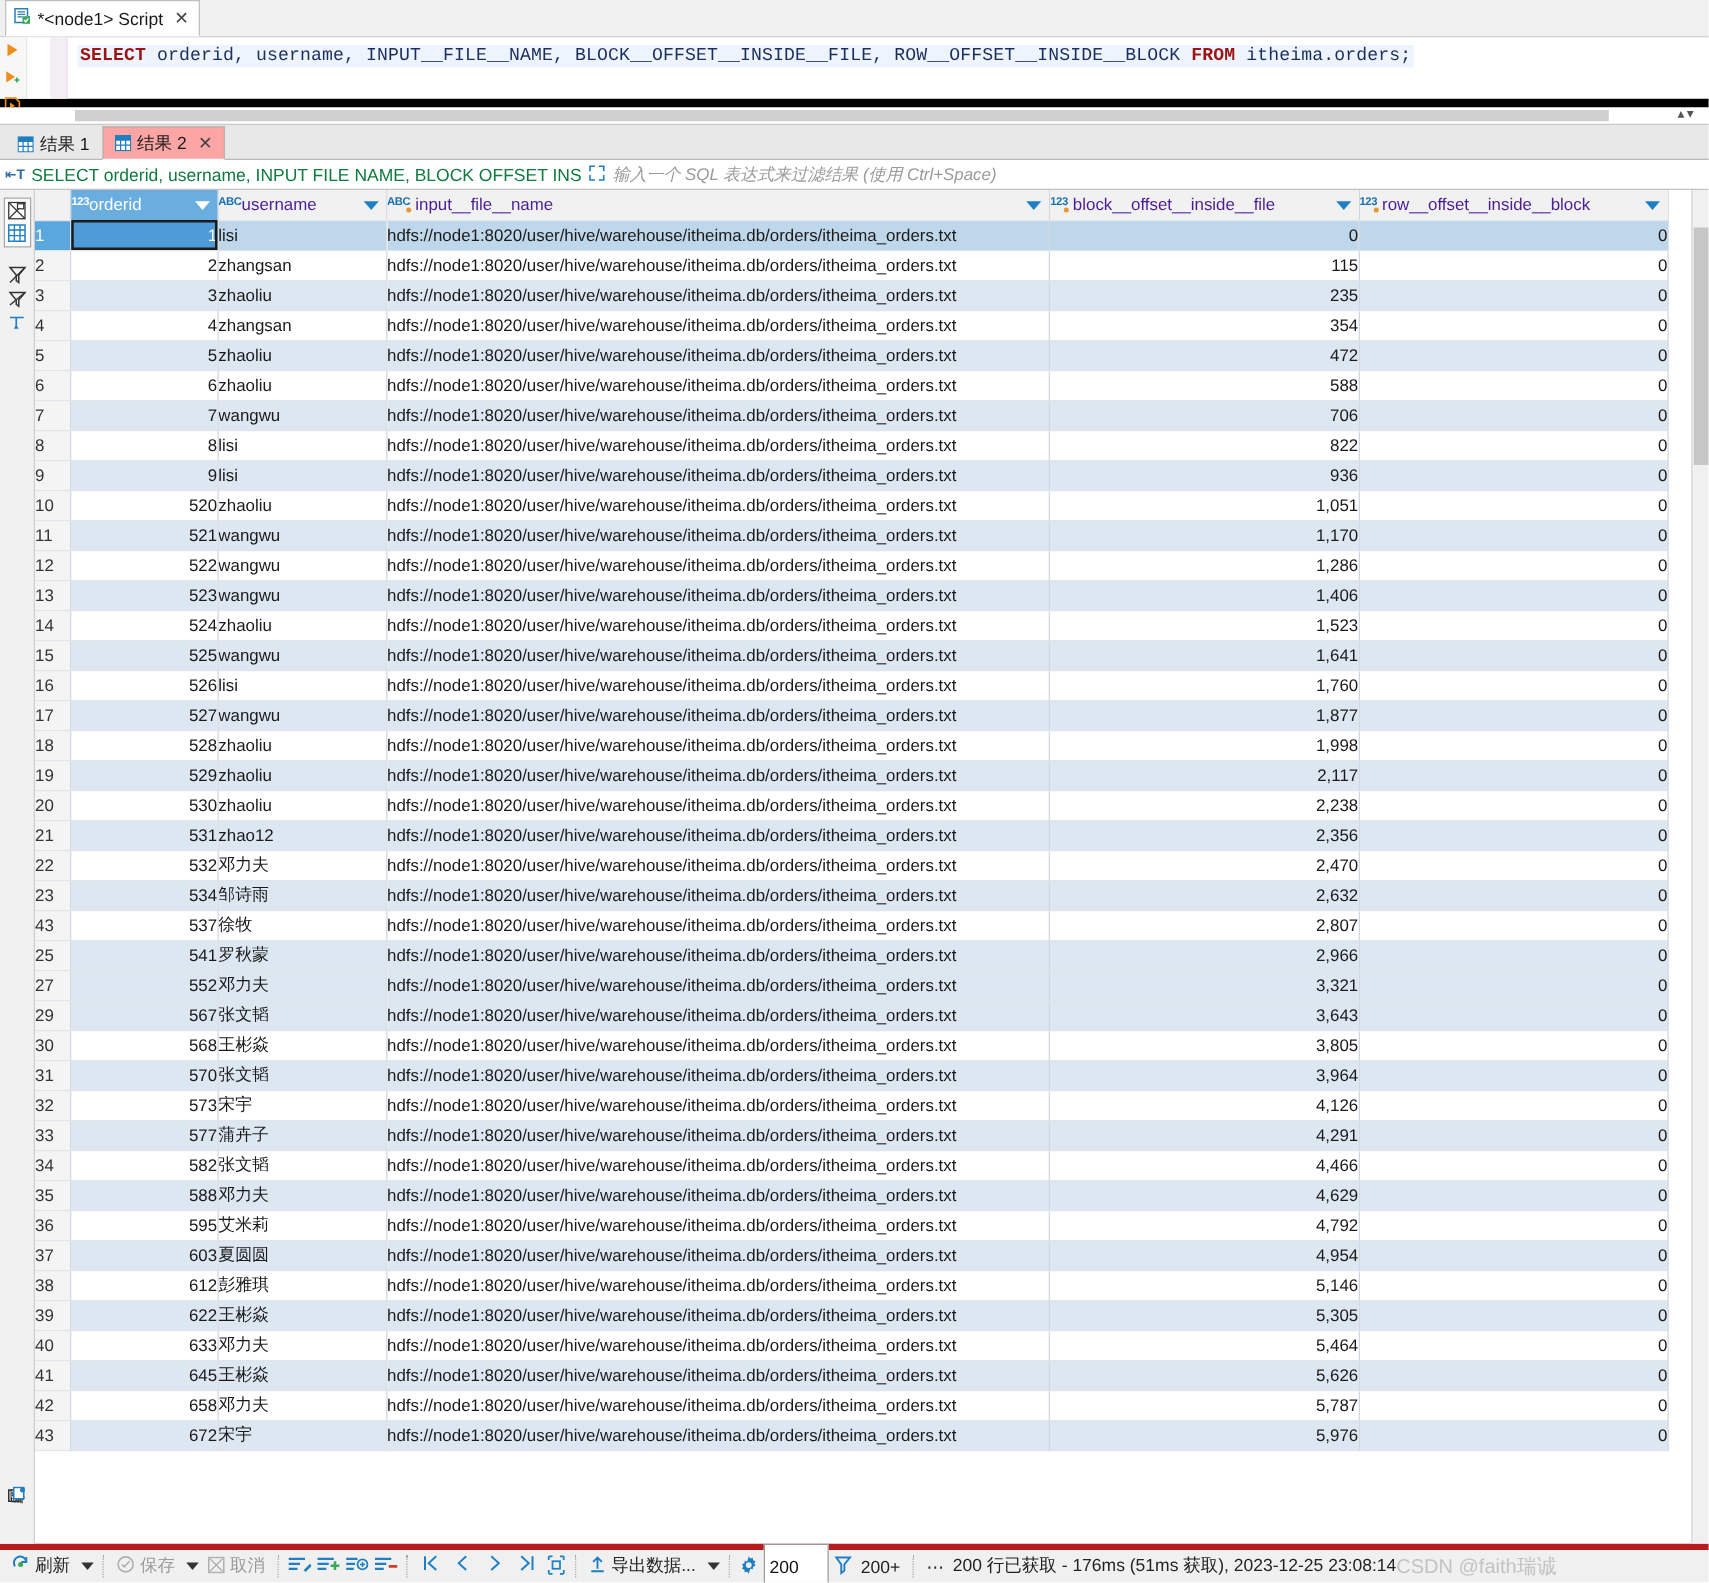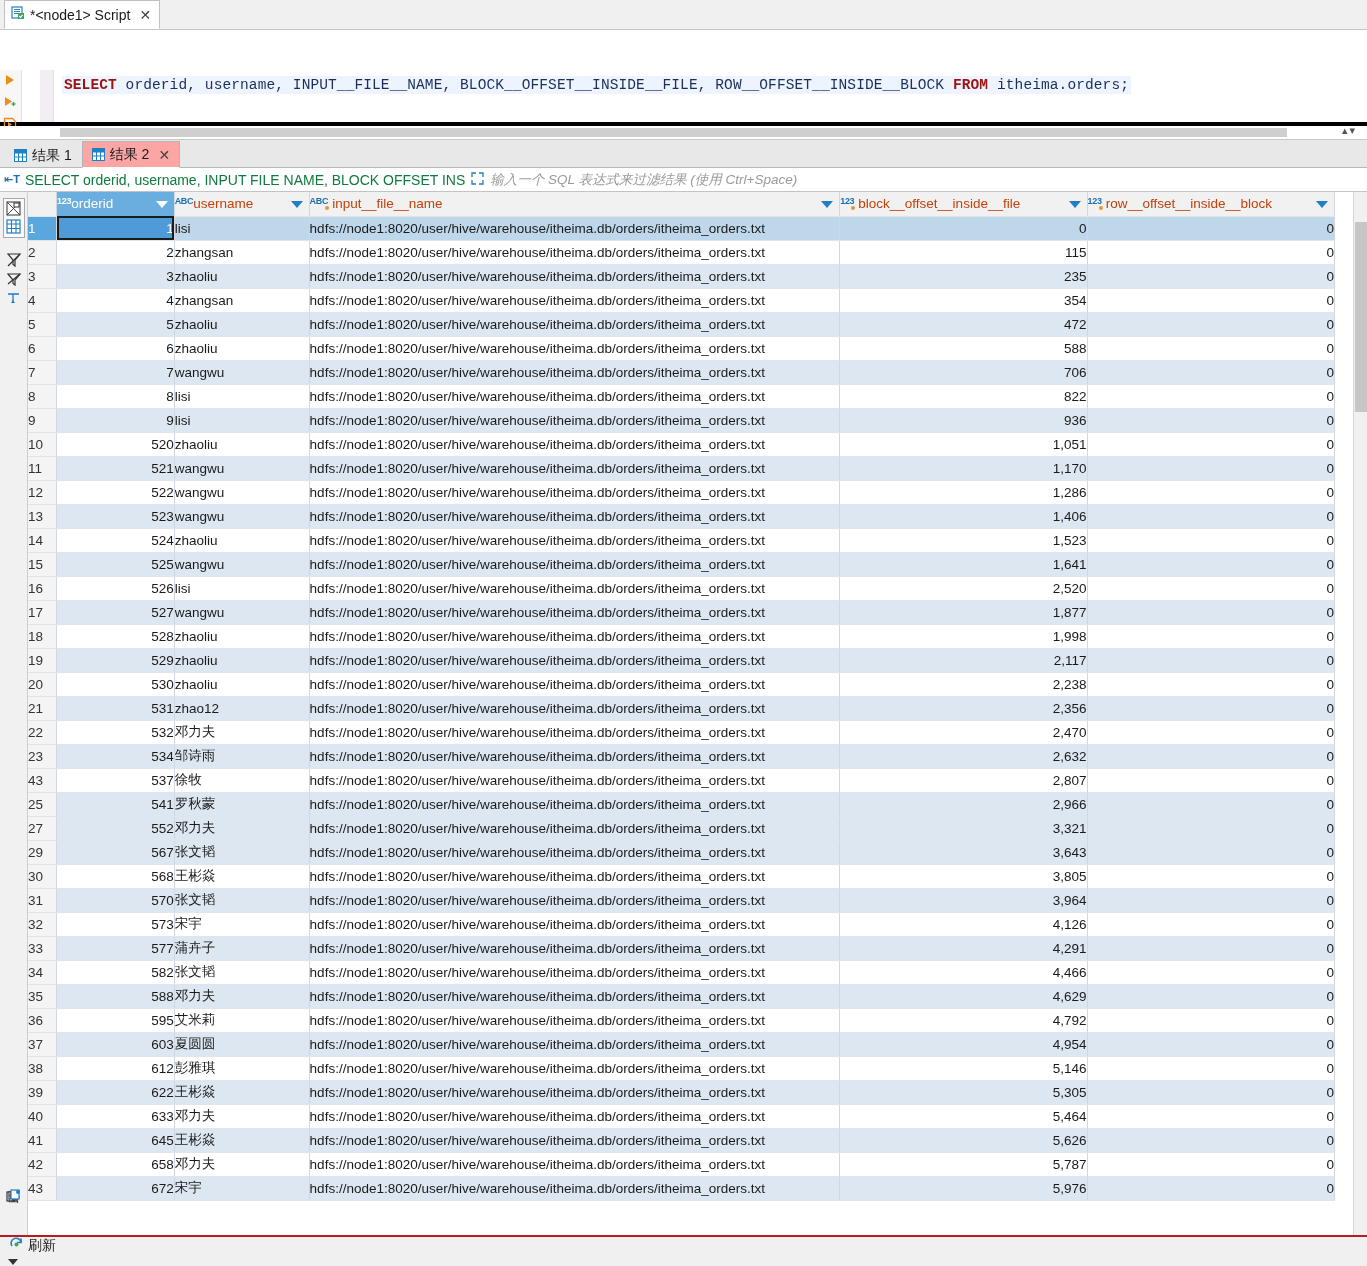--- a/index.html
+++ b/index.html
@@ -30,21 +30,21 @@
     border-bottom: 1px solid #ffffff;
     display: flex; align-items: center;
     padding: 0 8px 0 6px;
     gap: 5px;
     font-size: 14px;
   }
   .etab .lbl { white-space: nowrap; text-align: center; }
   .close-x { color: #444; font-size: 14px; margin-left: 4px; cursor: default; }
 
   
-  .editor-wrap { display: flex; height: 56px; background: #ffffff; border-bottom: 4px solid #000000; position: relative; margin-top: 40px; }
+  .editor-wrap { display: flex; height: 56px; background: #ffffff; border-bottom: 7px solid #000000; position: relative; }
   .gutter-icons {
     width: 22px; background: #f7f7f7; border-right: 1px solid #e2e2e2;
     display: flex; flex-direction: column; align-items: center; padding-top: 3px; gap: 6px;
   }
   .gi { width: 16px; height: 16px; display:block; }
   .editor-linecol { width: 18px; background:#ffffff; }
   .editor-strip { width: 14px; background: #f3eef3; border-right: 1px solid #e7dfe7; }
   .code {
     flex: 1; padding: 6px 0 0 8px;
     font-family: "Liberation Mono", "DejaVu Sans Mono", monospace;
@@ -114,21 +114,21 @@
   }
   thead th {
     background: #f1f1f1; border-bottom: 1px solid #9a9a9a; border-right: 1px solid #c4c4c4;
     height: 28px; font-weight: normal; text-align: left; position: relative;
   }
   th.rowhdr-corner { width: 28px; background: #f1f1f1; }
   th.colhdr { padding-left: 5px; }
   th.colhdr.sel { background: #6aaee0; }
   th.colhdr .typ { font-size: 9px; color: #1a6fb0; vertical-align: top; font-weight: bold; letter-spacing: -.3px;}
   th.colhdr.sel .typ { color: #ffffff; }
-  th.colhdr .nm { font-size: 13.5px; color: #c2410c; }
+  th.colhdr .nm { font-size: 13.5px; color: #4c1d95; }
   th.colhdr.sel .nm { color: #ffffff; }
   th .caret {
     position: absolute; right: 6px; top: 9px;
     width: 0; height: 0; border-left: 6px solid transparent; border-right: 6px solid transparent;
     border-top: 7px solid #1f7fc4;
   }
   th.colhdr.sel .caret { border-top-color: #ffffff; }
   .pkdot { display:inline-block; width:4px; height:4px; border-radius:50%; background:#e8962e; position:relative; top:2px; left:-3px;}
 
   td.rn {
@@ -151,23 +151,23 @@
   col.c-row { width: 242px; }
 
   .vscroll {
     position: absolute; right: 0; top: 0; bottom: 0; width: 14px; background: #f0f0f0;
     border-left: 1px solid #d6d6d6;
   }
   .vthumb { position:absolute; top: 30px; left: 1px; width: 12px; height: 190px; background: #c6c6c6; }
 
   
   .statusbar {
-    height: 31px; background: #f0f0f0; border-top: 2px solid #b91c1c;
-    display: flex; gap: 4px; padding: 0 6px;
-    font-size: 14px; color: #222; white-space: nowrap; flex-direction: column;
+    height: 31px; background: #f0f0f0; border-top: 5px solid #b91c1c;
+    display: flex; align-items: center; gap: 4px; padding: 0 6px;
+    font-size: 14px; color: #222; white-space: nowrap;
   }
   .sb-item { display: flex; align-items: center; gap: 4px; padding: 0 3px; }
   .sb-item.dim { color: #9b9b9b; }
   .sep { width: 1px; height: 18px; border-left: 1px dotted #a9a9a9; margin: 0 3px; }
   .tri-down { width:0;height:0;border-left:5px solid transparent;border-right:5px solid transparent;border-top:6px solid #333; margin-left:2px;}
   .navico { color: #1f7fc4; font-size: 17px; padding: 0 4px; font-weight: 300;}
   .fetchbox {
     width: 52px; height: 36px; border: 1px solid #9a9a9a; background: #ffffff;
     font-size: 14px; padding: 11px 4px; color: #111;
     font-family: "Liberation Sans", sans-serif;
@@ -468,21 +468,21 @@
               <td class="txt">wangwu</td>
               <td class="txt">hdfs://node1:8020/user/hive/warehouse/itheima.db/orders/itheima_orders.txt</td>
               <td class="num">1,641</td>
               <td class="num">0</td>
             </tr>
             <tr class="">
               <td class="rn">16</td>
               <td class="num c0">526</td>
               <td class="txt">lisi</td>
               <td class="txt">hdfs://node1:8020/user/hive/warehouse/itheima.db/orders/itheima_orders.txt</td>
-              <td class="num">2,520</td>
+              <td class="num">1,760</td>
               <td class="num">0</td>
             </tr>
             <tr class="alt">
               <td class="rn">17</td>
               <td class="num c0">527</td>
               <td class="txt">wangwu</td>
               <td class="txt">hdfs://node1:8020/user/hive/warehouse/itheima.db/orders/itheima_orders.txt</td>
               <td class="num">1,877</td>
               <td class="num">0</td>
             </tr>

